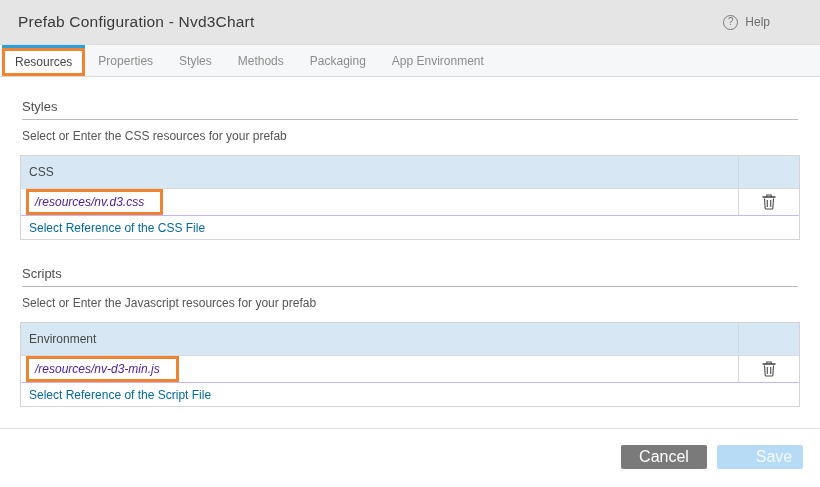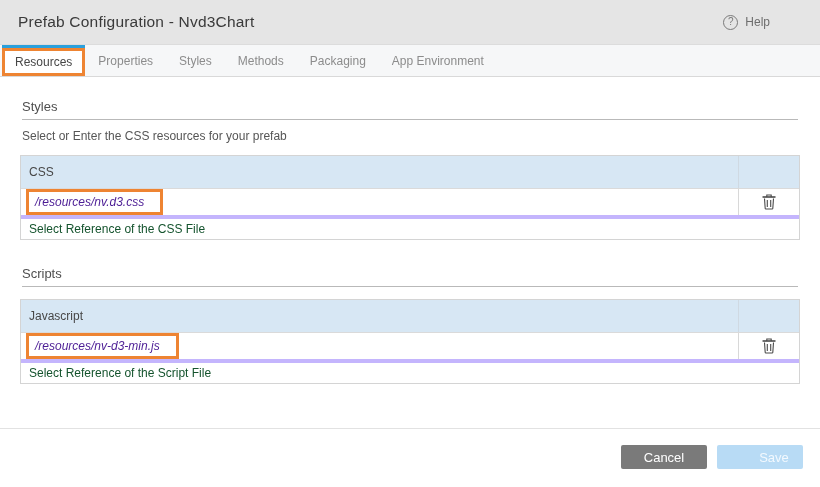--- a/index.html
+++ b/index.html
@@ -63,36 +63,36 @@
     display:flex; align-items:center; justify-content:center;
   }
   .t-file { height:27px; border-top:1px solid #dadada; }
   .t-file .t-cell-action { border-left:1px solid #d8d8d8; cursor:pointer; }
   .file-value {
     display:inline-block; border:3px solid #ee8432;
     padding:3px 16px 3px 6px; margin-left:-3px;
     font-size:12px; color:#4c1d95; background:#fff;font-style:italic;
   }
   .t-placeholder {
-    height:24px; border-top:4px solid #c4b5fd;
+    height:24px; border-top:1px solid #c4b5fd;
     display:flex; align-items:center; padding-left:8px;
-    color:#14532d; font-size:12px; cursor:pointer;
+    color:#0369a1; font-size:12px; cursor:pointer;
   }
   .trash-btn { background:none; border:none; cursor:pointer; padding:2px; display:flex; }
 
   
   .footer {
     position:absolute; left:0; right:0; bottom:0; height:59px;
     border-top:1px solid #e2e2e2; background:#fff;
     display:flex; align-items:flex-start; justify-content:flex-end;
     gap:10px; padding:16px 17px 0 0;
   }
   .btn {
     width:86px; height:24px; border:none; border-radius:2px;
-    font-family:inherit; font-size:13px; cursor:pointer;
+    font-family:inherit; font-size:16px; cursor:pointer;
   }
   .btn-cancel { background:#7a7a7a; color:#ffffff; }
   .btn-save { background:#b8dbf5; color:#f3f9fe; cursor:default;padding-left:28px; }
 </style>
 </head>
 <body>
 
 <div class="titlebar">
   <h1>Prefab Configuration - Nvd3Chart</h1>
   <div class="help">
@@ -150,23 +150,24 @@
             </svg>
           </button>
         </div>
       </div>
       <div class="t-placeholder">Select Reference of the CSS File</div>
     </div>
   </div>
 
   <div class="section" style="margin-top:26px;">
     <div class="section-heading">Scripts</div>
+    <div class="section-desc">Select or Enter the Javascript resources for your prefab</div>
     <div class="res-table">
       <div class="t-row t-head">
-        <div class="t-cell-main">Javascript</div>
+        <div class="t-cell-main">Environment</div>
         <div class="t-cell-action"></div>
       </div>
       <div class="t-row t-file">
         <div class="t-cell-main">
           <span class="file-value">/resources/nv-d3-min.js</span>
         </div>
         <div class="t-cell-action">
           <button class="trash-btn">
             <svg width="14" height="16" viewBox="0 0 14 16" fill="none" stroke="#4a4a4a" stroke-width="1.1">
               <path d="M2.5 4.5 L3.2 14.5 Q3.3 15 3.8 15 L10.2 15 Q10.7 15 10.8 14.5 L11.5 4.5"></path>

